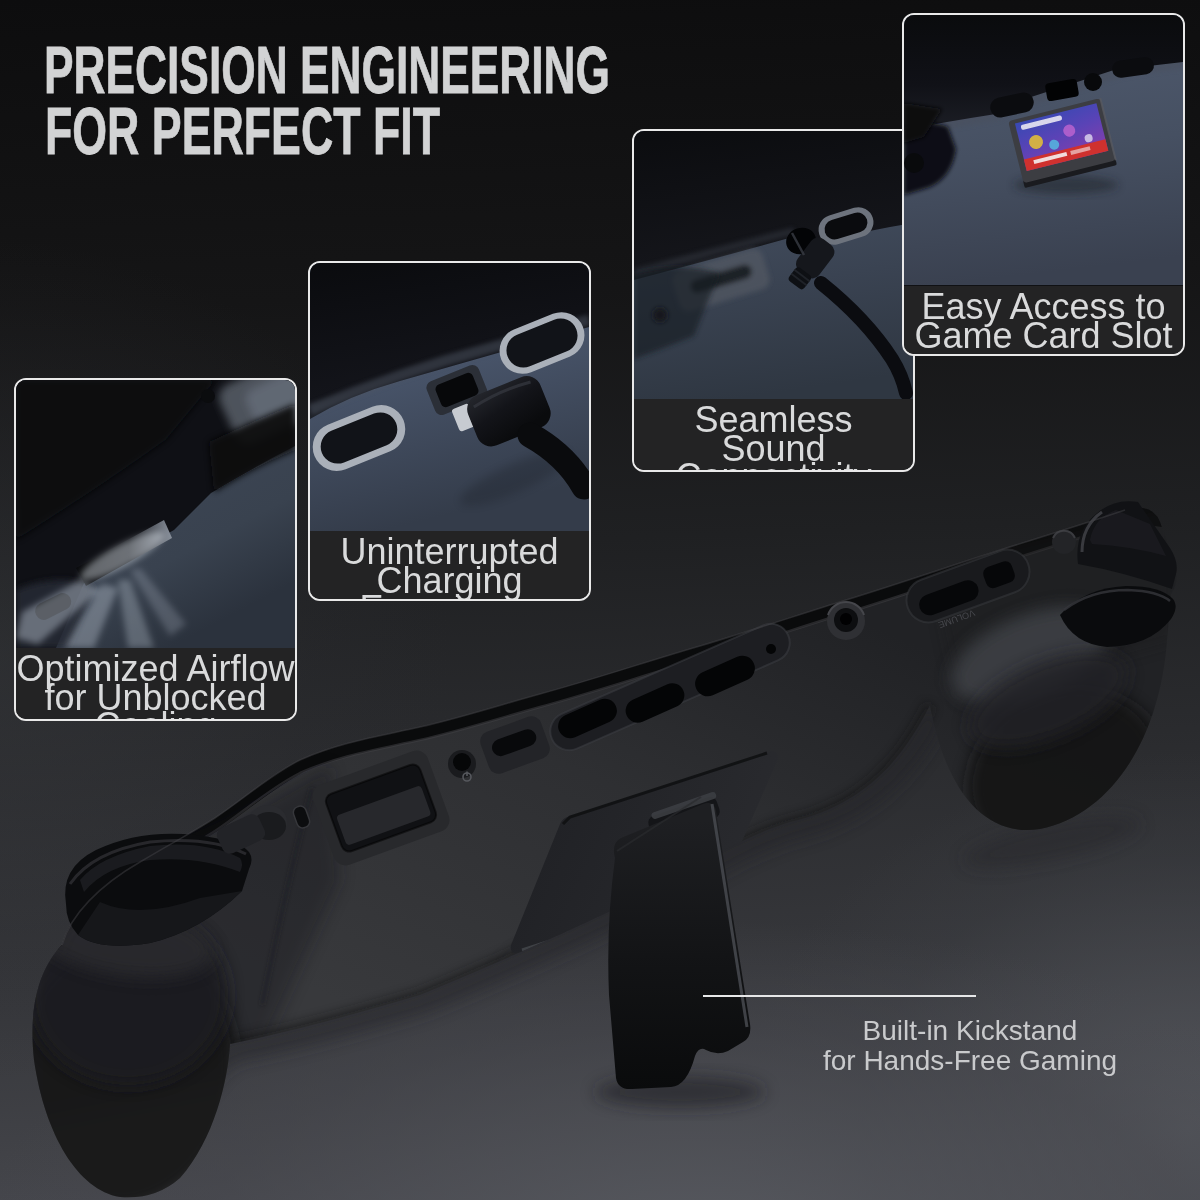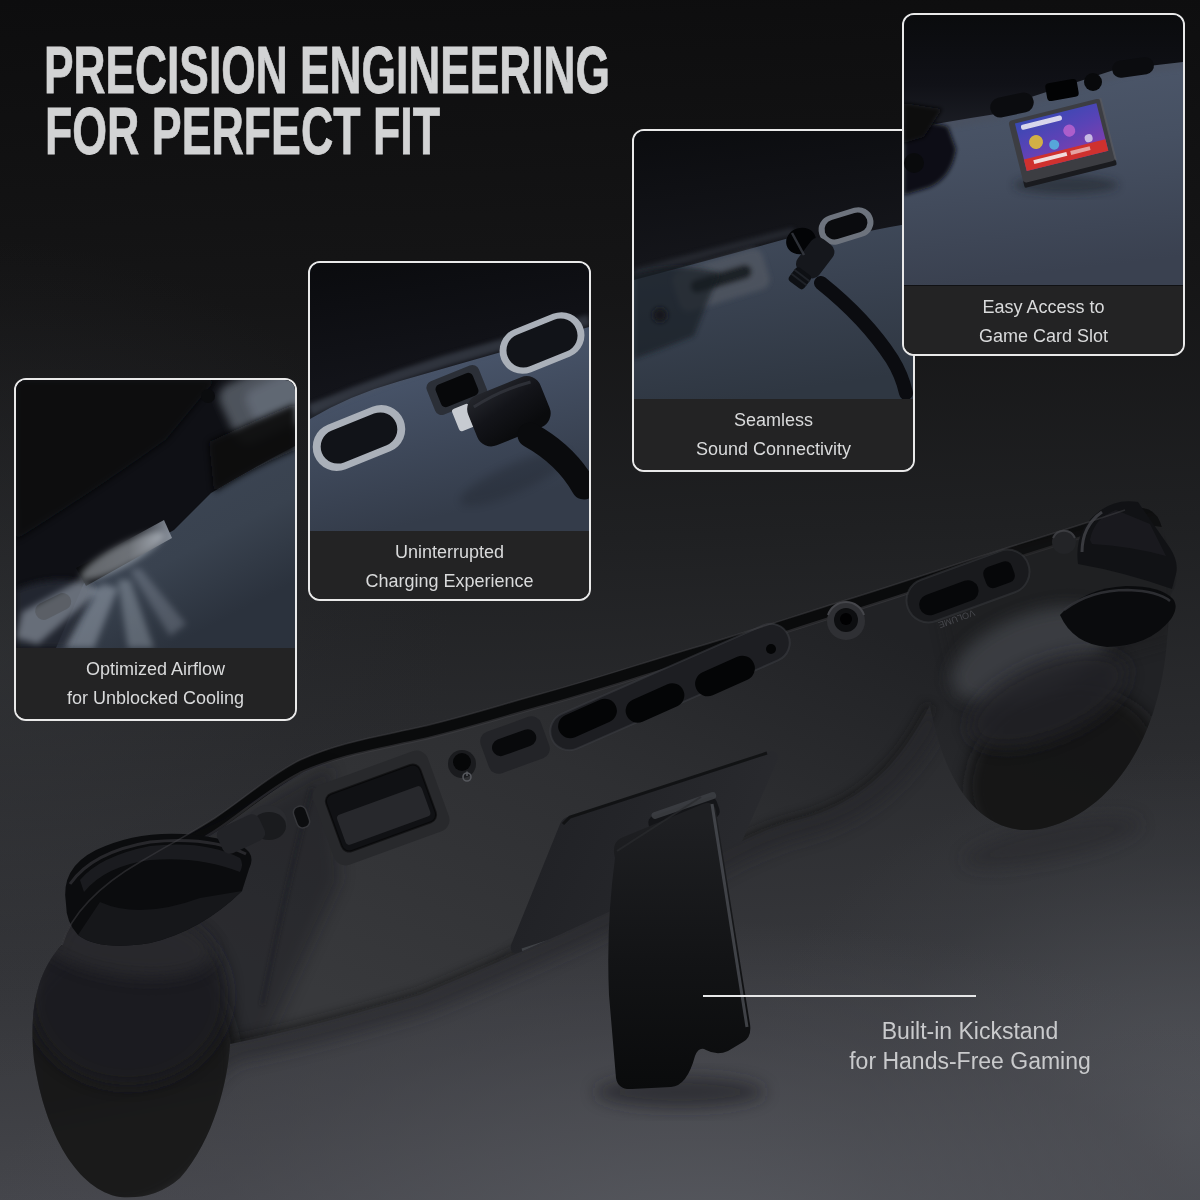--- a/index.html
+++ b/index.html
@@ -9,28 +9,28 @@
       radial-gradient(950px 430px at 58% 104%, rgba(88,90,96,0.9) 0%, rgba(72,73,79,0.5) 52%, rgba(40,41,44,0) 76%),
       radial-gradient(560px 470px at 99% 94%, rgba(86,88,94,0.85) 0%, rgba(62,64,69,0.35) 58%, rgba(40,41,44,0) 80%),
       radial-gradient(700px 620px at -2% 55%, rgba(60,62,66,0.38) 0%, rgba(44,45,49,0.18) 48%, rgba(30,30,33,0) 68%),
       linear-gradient(178deg, #0d0d0e 0%, #151516 25%, #1f2022 45%, #2a2b2e 62%, #36373b 80%, #424348 94%, #484950 100%);
   }
   #mainsvg{position:absolute;left:0;top:0;}
   #titlesvg{position:absolute;left:0;top:0;}
   .box{position:absolute;width:279px;height:339px;border:2px solid #e9e9e9;border-radius:12px;overflow:hidden;background:#101114;}
   .box svg{display:block;}
   .cap{position:absolute;left:0;right:0;bottom:0;height:71px;background:#232324;color:#d9dadb;
-       font-size:18px;line-height:28.5px;text-align:center;padding-top:7px;box-sizing:border-box;}
+       font-size:36px;line-height:28.5px;text-align:center;padding-top:7px;box-sizing:border-box;}
   #b1{left:14px;top:378px;}
   #b2{left:308px;top:261px;height:336px;}
   #b3{left:632px;top:129px;}
   #b4{left:902px;top:13px;}
   #b2 .cap{height:68px;}
   #b4 .cap{height:68px;}
-  #kicktext{position:absolute;left:760px;top:1016px;width:420px;color:#c9cacc;font-size:23px;line-height:30px;text-align:center;}
+  #kicktext{position:absolute;left:760px;top:1016px;width:420px;color:#c9cacc;font-size:28px;line-height:30px;text-align:center;}
   #kickline{position:absolute;left:703px;top:995px;width:273px;height:2px;background:#e6e7e8;}
 </style>
 </head>
 <body>
 <div id="stage">
 
 <svg id="mainsvg" width="1200" height="1200" viewBox="0 0 1200 1200">
   <defs>
     <linearGradient id="bodyGrad" x1="720" y1="560" x2="500" y2="1070" gradientUnits="userSpaceOnUse">
       <stop offset="0" stop-color="#212225"></stop>

